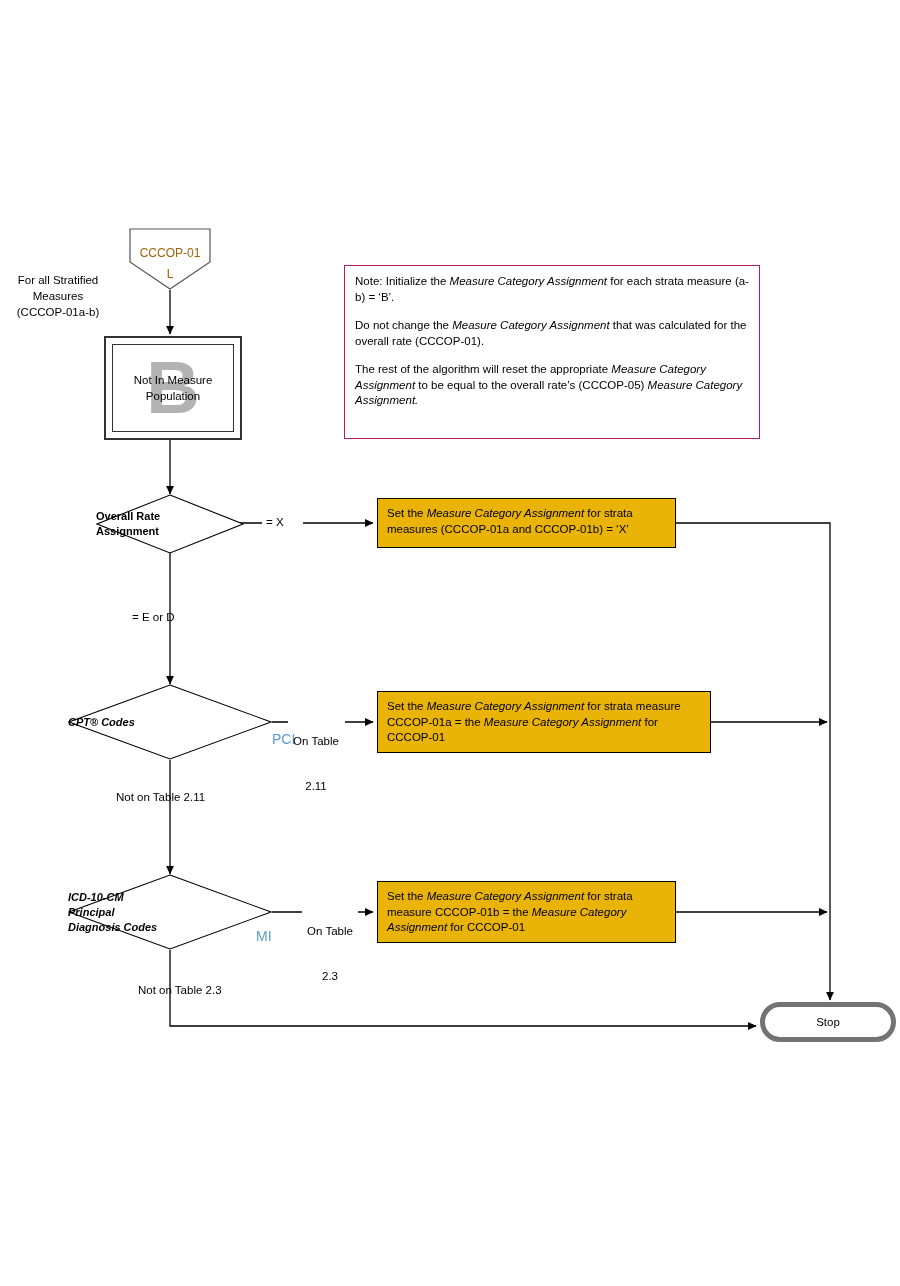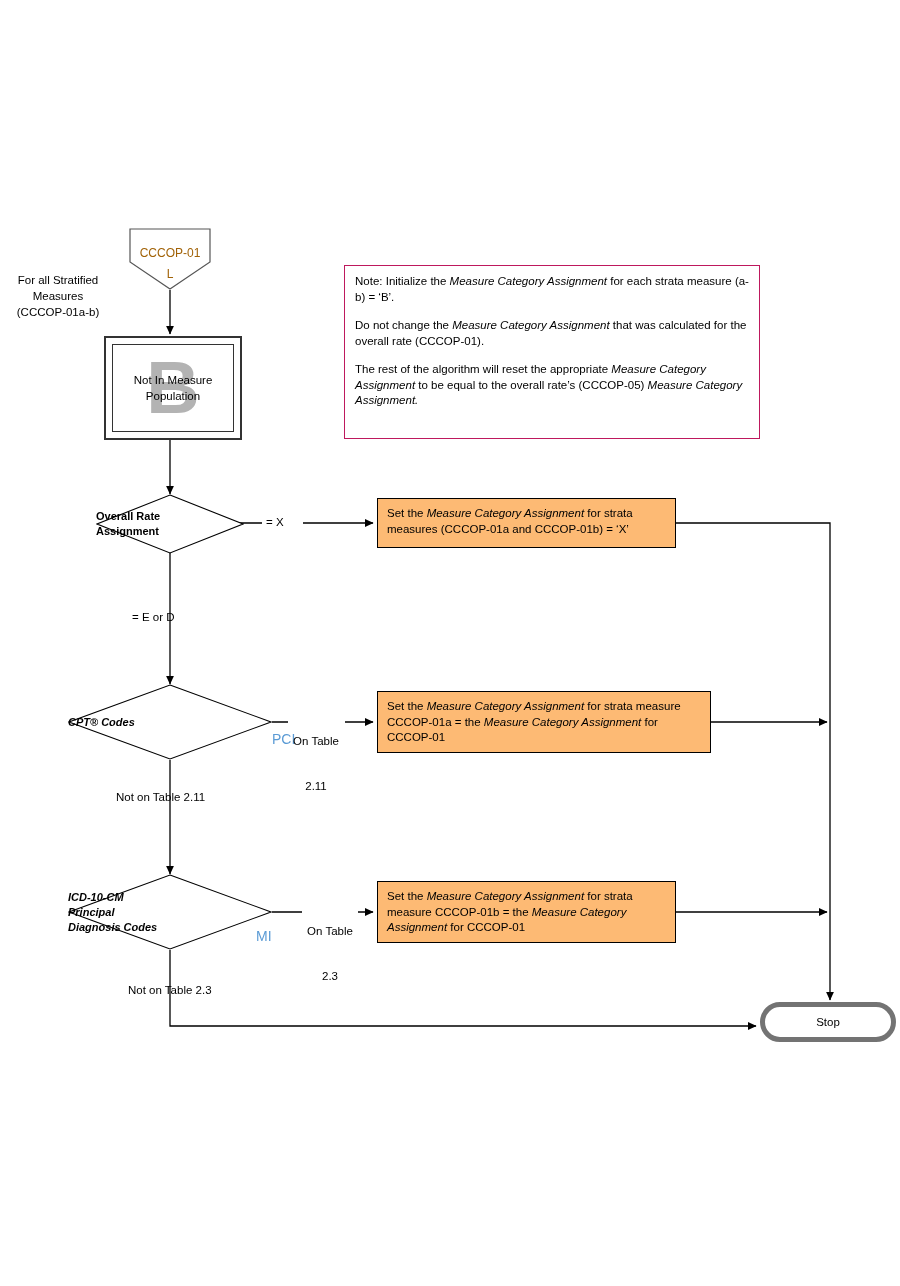--- a/index.html
+++ b/index.html
@@ -133,21 +133,21 @@
     font-style: italic;
     color: #000;
     pointer-events: none;
     font-weight: bold;
   }
   .diamond-text.upright { font-style: normal; }
   
   .proc-box {
     position: absolute;
     border: 1px solid #000000;
-    background: #fdba74;
+    background: #eab308;
     box-sizing: border-box;
     padding: 7px 9px;
     font-size: 11.5px;
     line-height: 15.5px;
   }
   
   .terminal {
     position: absolute;
     left: 760px;
     top: 1002px;
@@ -283,21 +283,21 @@
       <div>ICD-10-CM</div>
       <div>Principal</div>
       <div>Diagnosis Codes</div>
     </div>
   </div>
   <div class="tag-blue" style="left:256px; top:928px;">MI</div>
   <div class="edge-label center" style="left:302px; top:894px; width:56px;">
     <div>On Table</div>
     <div>2.3</div>
   </div>
-  <div class="edge-label" style="left:100px; top:983px;padding-left:28px;">Not on Table 2.3</div>
+  <div class="edge-label" style="left:110px; top:983px;padding-left:28px;">Not on Table 2.3</div>
 
   <div class="proc-box" style="left:377px; top:498px; width:299px; height:50px;">
     <span>Set the </span><span class="ital">Measure Category Assignment</span><span> for strata measures (CCCOP-01a and CCCOP-01b) = ‘X’</span>
   </div>
 
   <div class="proc-box" style="left:377px; top:691px; width:334px; height:62px;">
     <span>Set the </span><span class="ital">Measure Category Assignment</span><span> for strata measure CCCOP-01a = the </span><span class="ital">Measure Category Assignment</span><span> for CCCOP-01</span>
   </div>
 
   <div class="proc-box" style="left:377px; top:881px; width:299px; height:62px;">

